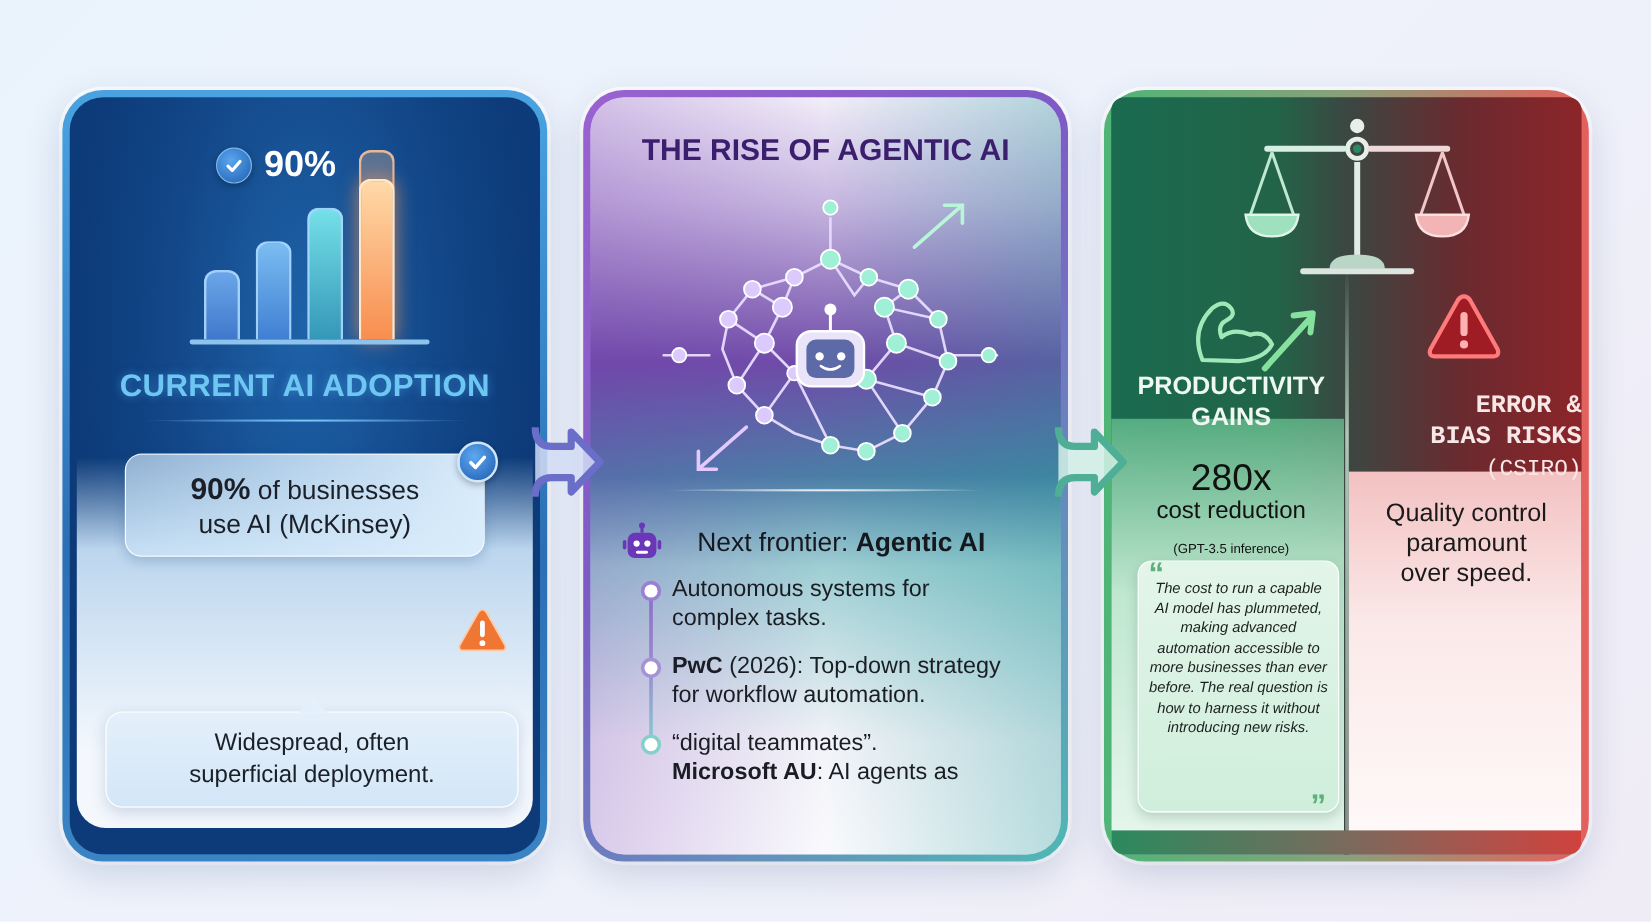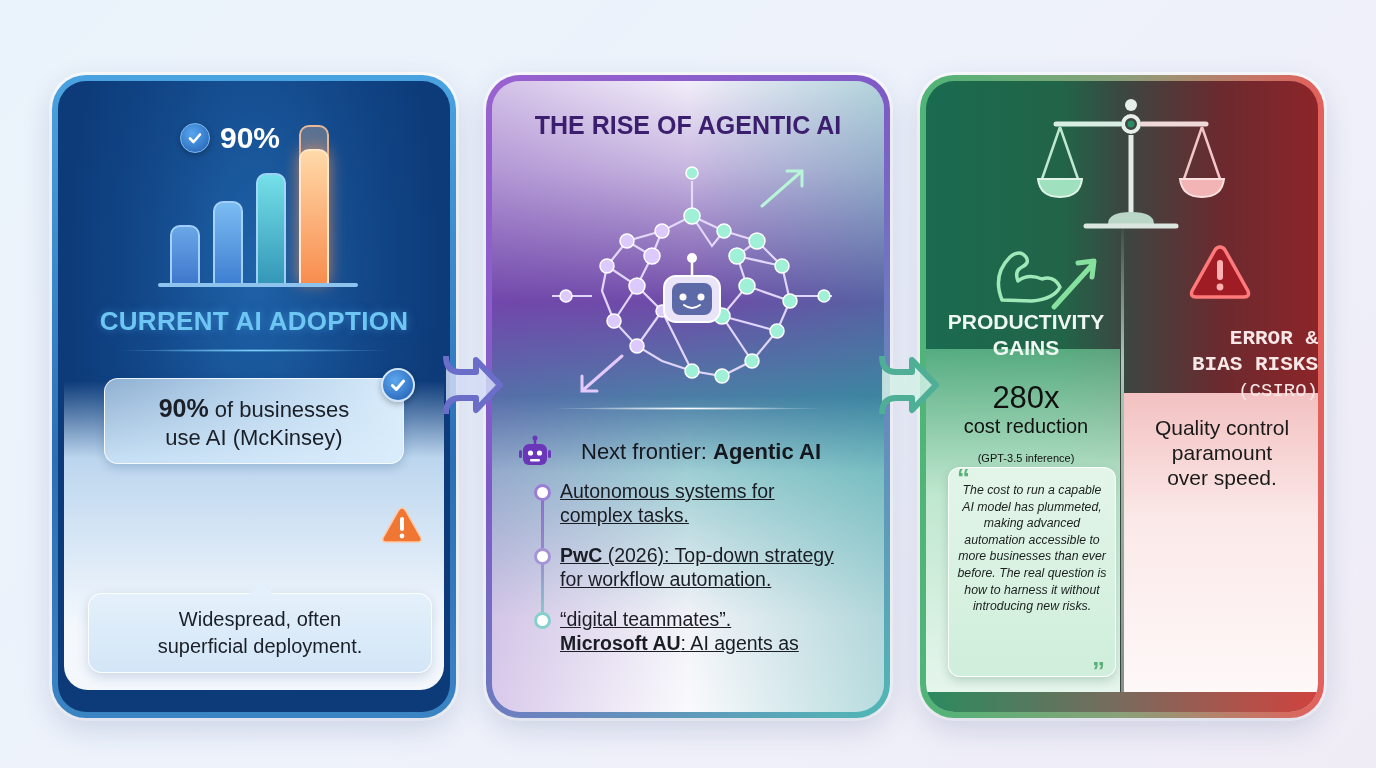--- a/index.html
+++ b/index.html
@@ -43,27 +43,27 @@
   #p2 { left: 486px; width: 404px; background: linear-gradient(135deg, #9a62d0 0%, #7e5ac6 40%, #50b8b4 100%); }
   #p2 .panel-inner { background: linear-gradient(180deg, #f2eef9 0%, #c7b6e0 14%, #6f4ba8 35%, #4b7ea6 50%, #9fcfd4 62%, #f2f3f8 85%, #fafafd 100%); }
   #p2 .panel-inner::after { content:""; position:absolute; inset:0; background: linear-gradient(90deg, rgba(120,60,180,0.25), rgba(0,0,0,0) 50%, rgba(30,150,150,0.3)); pointer-events:none; }
   .title2 { position: absolute; left: 0; right: 0; top: 30px; text-align: center; color: #3c1e6e; font-weight: bold; font-size: 25px; z-index: 2; }
   .brain { position: absolute; left: 60px; top: 80px; width: 280px; height: 240px; z-index: 2; }
   .p2-glow-line { position: absolute; left: 60px; right: 60px; top: 326px; height: 3px; background: radial-gradient(ellipse, #ffffff 0%, rgba(255,255,255,0) 70%); z-index:2; }
   .frontier { position: absolute; left: 26px; top: 354px; display: flex; align-items: center; gap: 29px; font-size: 22px; color: #15181f; z-index: 2; }
   .frontier b { font-weight: bold; }
   .timeline { position: absolute; left: 42px; top: 398px; width: 330px; z-index: 2; }
   .tl-line { position: absolute; left: 7px; top: 12px; width: 3px; height: 130px; background: linear-gradient(180deg, #8c6cc8, #9a88d0 50%, #86d0cc); }
-  .tl-item { position: relative; padding-left: 26px; font-size: 19.5px; line-height: 24px; color: #1a1d24; margin-bottom: 16px; text-decoration: underline; }
+  .tl-item { position: relative; padding-left: 26px; font-size: 19.5px; line-height: 24px; color: #1a1d24; margin-bottom: 16px; }
   .tl-item b { font-weight: bold; }
   .tl-dot { position: absolute; left: 0; top: 5px; width: 17px; height: 17px; border-radius: 50%; background: #fff; border: 3px solid #9b7fd4; }
 
   
   #p3 { left: 920px; width: 404px; background: linear-gradient(90deg, #4fb577 0%, #8aa07a 50%, #e4605c 100%); }
-  #p3 .panel-inner { background: linear-gradient(90deg, #1a6b50 0%, #226448 35%, #3b4742 50%, #6b2a2f 75%, #8c2529 100%); }
+  #p3 .panel-inner { background: linear-gradient(90deg, #1a6b50 0%, #226448 35%, #3b4742 50%, #6b2a2f 75%, #8c2529 100%); border-radius: 11px; }
   .p3-left-lower { position: absolute; left: 0; top: 268px; width: 194px; bottom: 0; background: linear-gradient(180deg, rgba(110,200,150,0.7) 0%, #bfe7cf 40%, #e9f7ef 100%); }
   .p3-right-lower { position: absolute; left: 198px; right: 0; top: 312px; bottom: 0; background: linear-gradient(180deg, #f3c1c1 0%, #fbe9e9 40%, #fffafa 100%); }
   .p3-bottom { position: absolute; left: 0; right: 0; bottom: 0; height: 20px; background: linear-gradient(90deg, #2b8a5e, #7a6a5d 50%, #d0423e); }
   .p3-divider { position: absolute; left: 195px; top: 140px; width: 3px; bottom: 20px; background: linear-gradient(180deg, rgba(255,255,255,0) 0%, rgba(220,255,230,0.7) 30%, rgba(255,255,255,0.4) 100%); }
   .scale { position: absolute; left: 110px; top: 16px; width: 190px; height: 140px; }
   .prod-title { position: absolute; left: 0; width: 200px; top: 228px; text-align: center; color: #eef7f1; font-weight: bold; font-size: 21px; line-height: 26px; }
   .err-title { position: absolute; left: 200px; right: 0; top: 245px; text-align: right; color: #f7e7e6; font-weight: bold; font-size: 21px; line-height: 26px; font-family: Liberation Mono, monospace; }
   .err-sub { display: block; font-weight: normal; font-size: 19px; }
   .stat { position: absolute; left: 0; width: 200px; top: 300px; text-align: center; color: #111; }
   .stat-num { font-weight: normal; font-size: 31px; line-height: 34px; }

